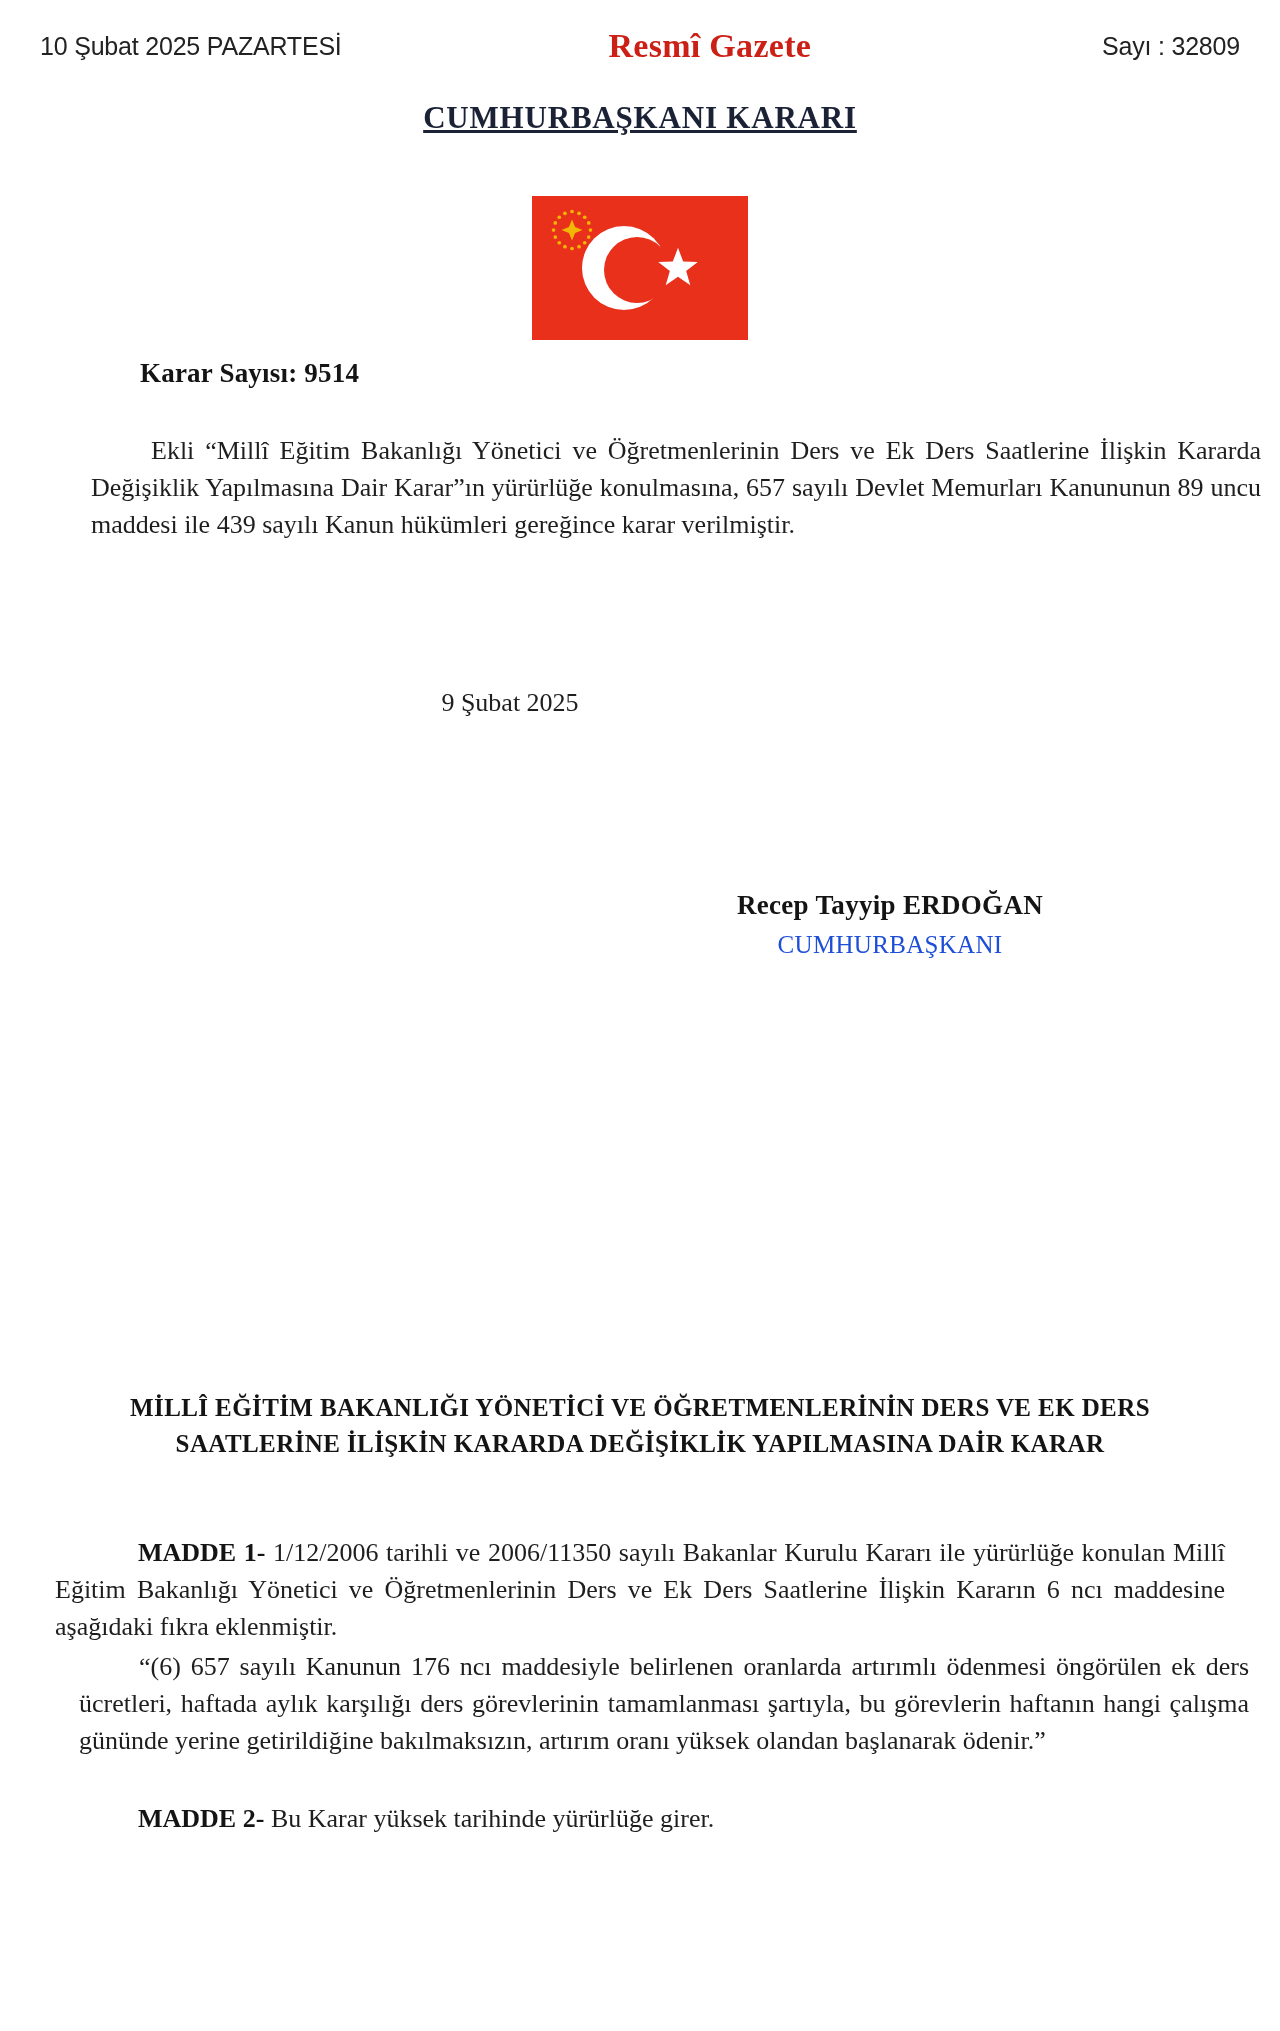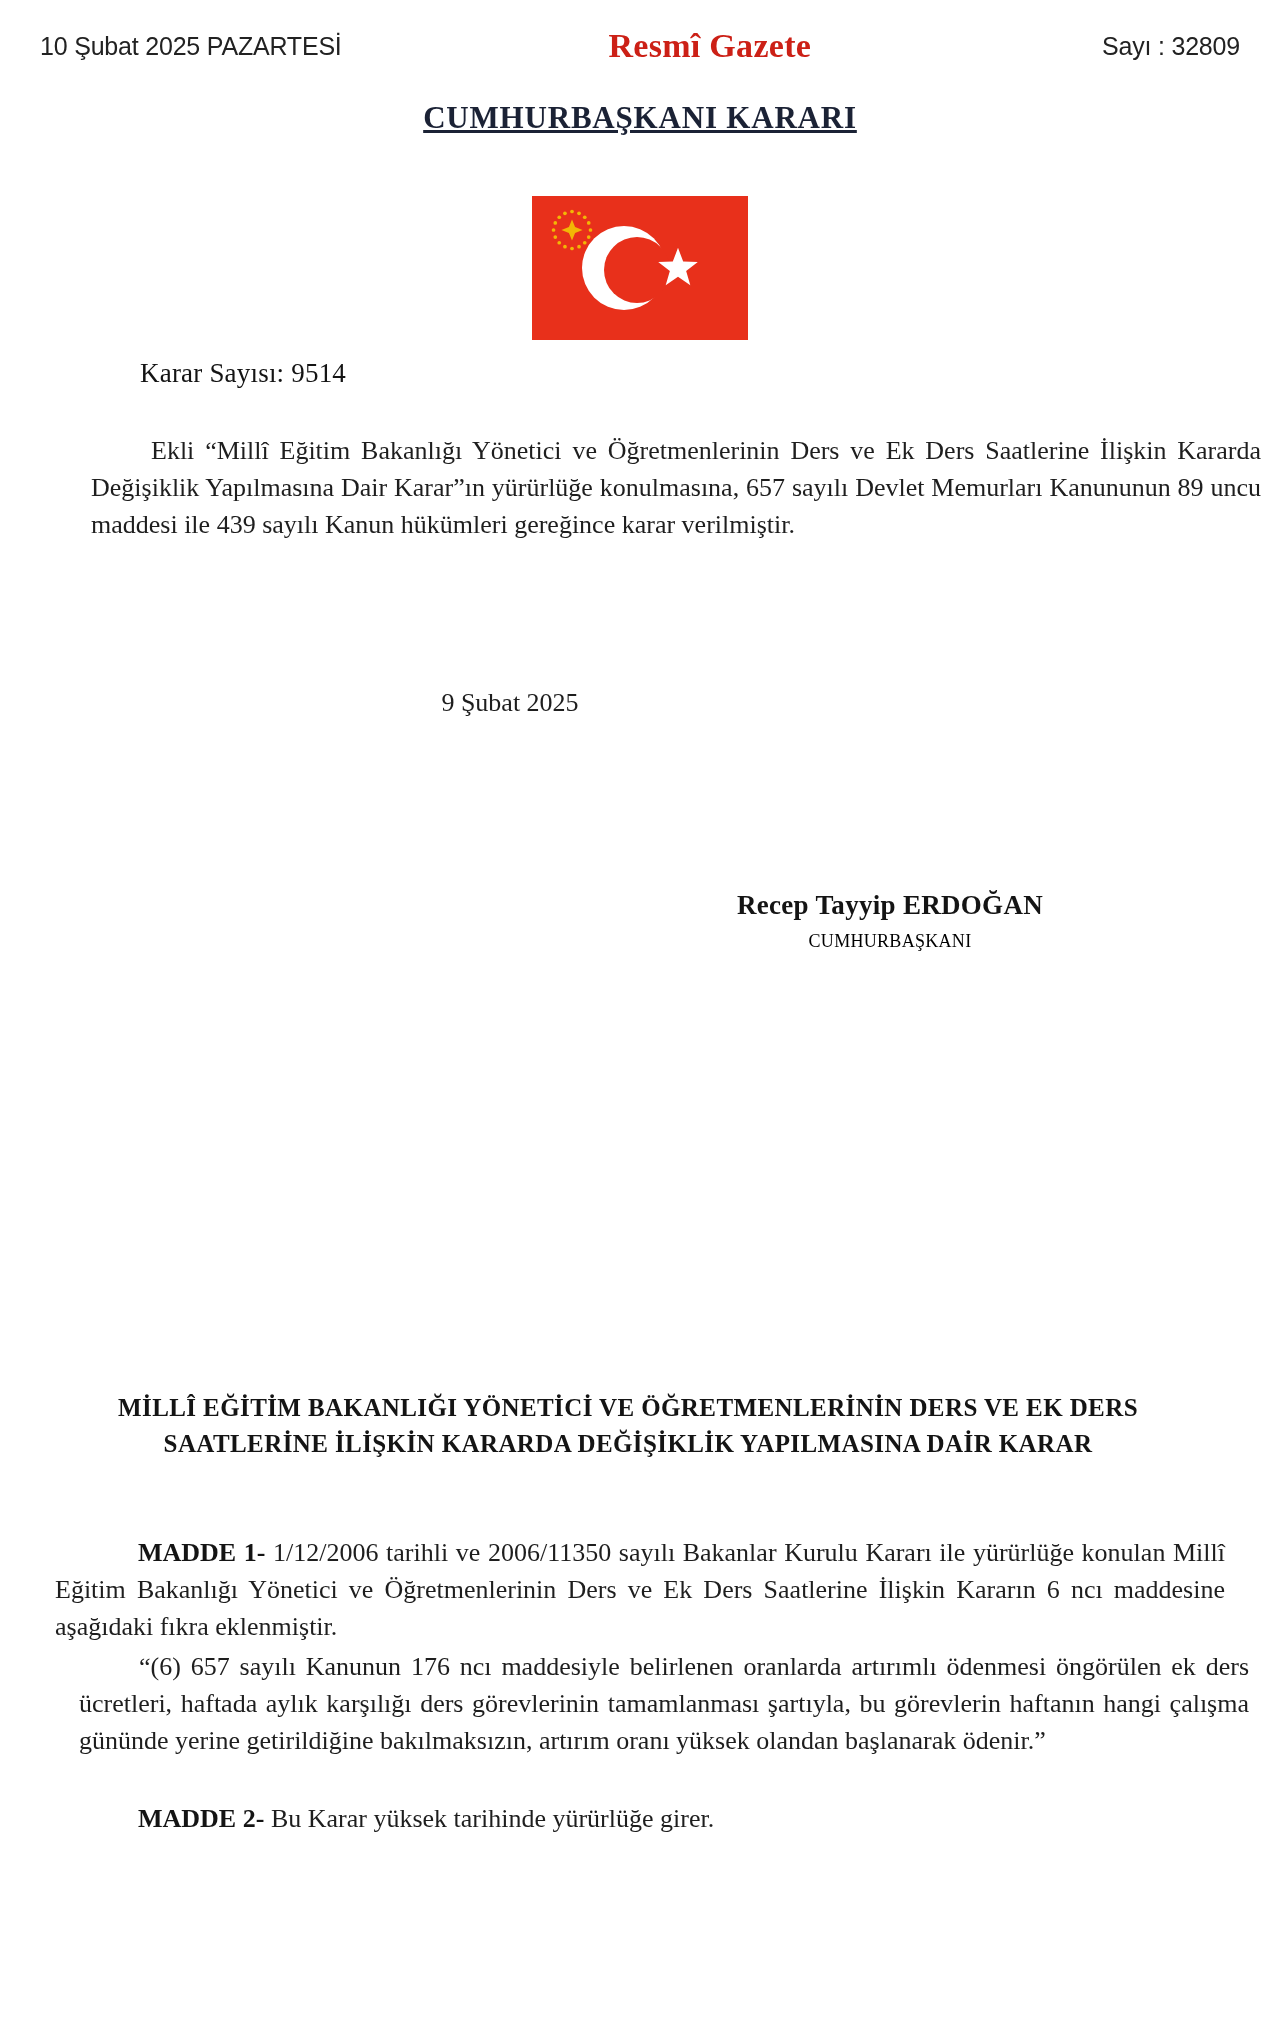--- a/index.html
+++ b/index.html
@@ -118,21 +118,21 @@
     width: 44px;
     height: 44px;
   }
 
   
   .karar-no {
     position: absolute;
     top: 358px;
     left: 140px;
     font-size: 27px;
-    font-weight: 400;
+    font-weight: 700;
     color: #141414;
     letter-spacing: 0.2px;
   }
 
   
   .intro-para {
     position: absolute;
     top: 432px;
     left: 55px;
     width: 1170px;
@@ -167,31 +167,31 @@
     text-align: center;
   }
   .signature .sig-name {
     font-size: 27px;
     font-weight: 700;
     letter-spacing: 0.3px;
     color: #141414;
     margin-bottom: 10px;
   }
   .signature .sig-role {
-    font-size: 18px;
+    font-size: 25px;
     font-weight: 400;
     letter-spacing: 0.3px;
-    color: #000000;
+    color: #1d4ed8;
   }
 
   
   .annex-heading {
     position: absolute;
     top: 1390px;
-    left: 48px;
+    left: 60px;
     width: 1160px;
     text-align: center;
     font-size: 25px;
     font-weight: 700;
     line-height: 36px;
     letter-spacing: 0.4px;
     color: #141414;
   }
 
   

